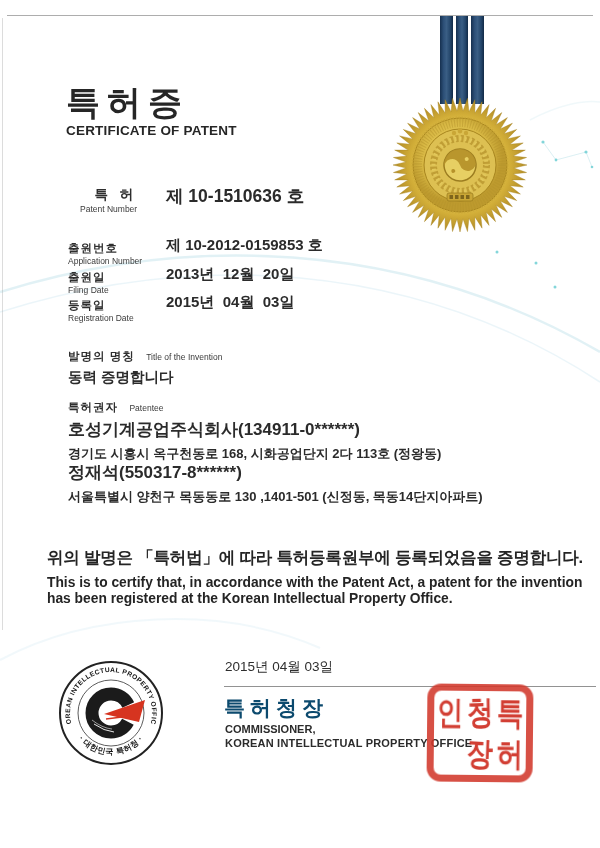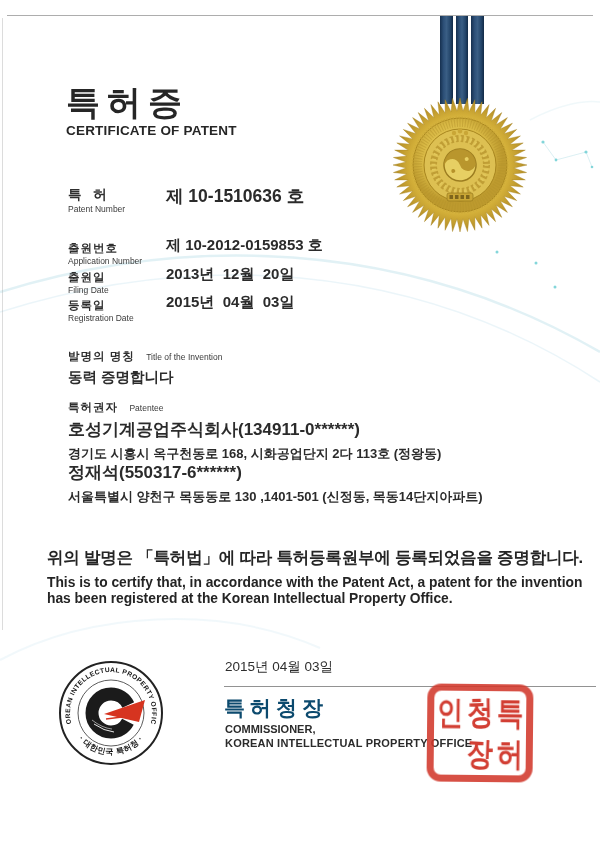--- a/index.html
+++ b/index.html
@@ -16,21 +16,21 @@
   .medal{position:absolute;left:390px;top:97px;width:140px;height:136px;z-index:3;}
 
   
   .hd{position:absolute;left:66px;top:84px;z-index:2;}
   .hd-ko{font-size:34px;font-weight:800;letter-spacing:7px;color:#262626;line-height:1.1;margin:0;}
   .hd-en{font-size:13.5px;font-weight:700;letter-spacing:.2px;color:#262626;margin-top:2px;text-align:center;}
 
   
   .lblko{font-weight:700;color:#2e2e2e;}
   .lblen{font-size:8.5px;font-weight:400;color:#3a3a3a;}
-  .prow{position:absolute;left:68px;top:186px;z-index:2;}
+  .prow{position:absolute;left:80px;top:186px;z-index:2;text-align:right;}
   .prow .lblko{font-size:13.5px;letter-spacing:4px;}
   .pval{position:absolute;left:166px;top:184px;font-size:17.5px;font-weight:800;white-space:pre;z-index:2;}
 
   .frow{position:absolute;left:68px;z-index:2;}
   .frow .lblko{font-size:11.5px;letter-spacing:1px;}
   .frow .lblen{display:block;margin-top:0px;}
   .fval{position:absolute;left:166px;font-size:15px;font-weight:800;white-space:pre;z-index:2;}
 
   .party{position:absolute;left:68px;z-index:2;}
   .party .lblko{font-size:11.5px;letter-spacing:1px;}
@@ -183,21 +183,21 @@
   <div class="party" style="top:397px">
     <div>
       <span class="lblko">특허권자</span>
       <span class="lblen">Patentee</span>
     </div>
     <div class="name">호성기계공업주식회사(134911-0******)</div>
     <div class="addr">경기도 시흥시 옥구천동로 168, 시화공업단지 2다 113호 (정왕동)</div>
   </div>
 
   <div class="party" style="top:458px">
-    <div class="name">정재석(550317-6******)</div>
+    <div class="name">정재석(550317-8******)</div>
     <div class="addr">서울특별시 양천구 목동동로 130 ,1401-501 (신정동, 목동14단지아파트)</div>
   </div>
 
   <div class="cert">
     <div class="cert-ko">위의 발명은 「특허법」에 따라 특허등록원부에 등록되었음을 증명합니다.</div>
     <div class="cert-en">
       <div>This is to certify that, in accordance with the Patent Act, a patent for the invention</div>
       <div>has been registered at the Korean Intellectual Property Office.</div>
     </div>
   </div>

